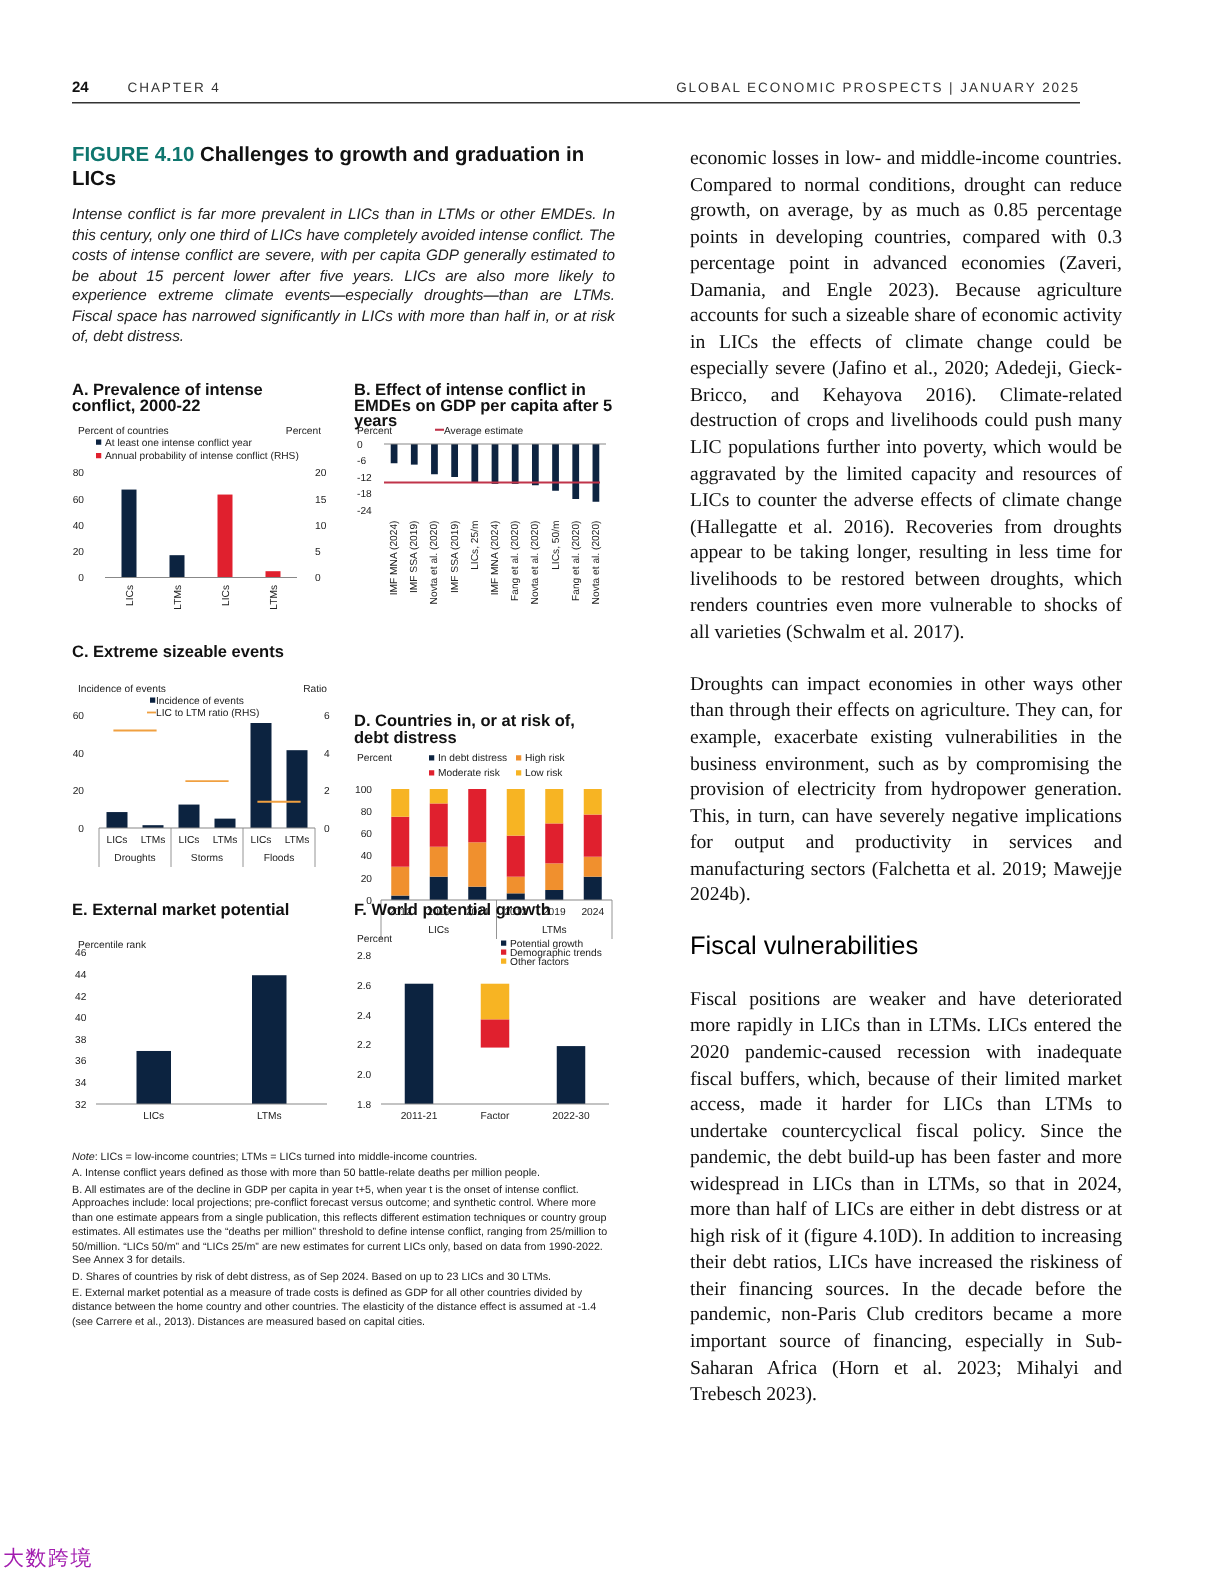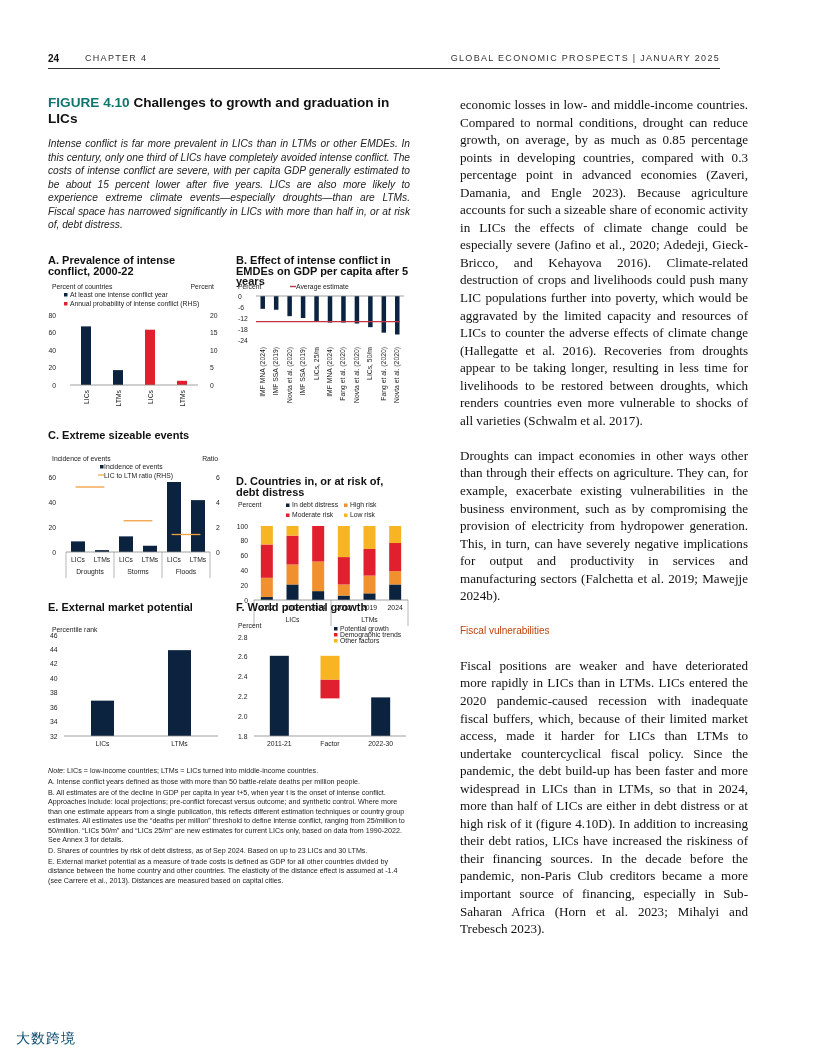--- a/index.html
+++ b/index.html
@@ -20,23 +20,23 @@
   .panel-title { position: absolute; left: 0; top: 0; font-size: 11px; font-weight: bold; line-height: 10.5px; color: #111; }
   .panel svg { position: absolute; left: 0; top: 0; overflow: visible; }
   .panel svg text { font-family: "Liberation Sans", sans-serif; font-size: 6.8px; fill: #222; }
 
   .notes { position: absolute; left: 48px; top: 767px; width: 362px; font-size: 7.15px; line-height: 9.4px; color: #222; }
   .notes p { margin-bottom: 1.6px; }
   .notes .ital { font-style: italic; }
 
   .body-col { position: absolute; left: 432px; top: 96px; width: 288px; font-family: "Liberation Serif", serif; font-size: 13.1px; line-height: 17.55px; color: #111; text-align: justify; margin-left: 28px; }
   .body-col p { margin-bottom: 17.5px; }
-  .section-head { font-family: "Liberation Sans", sans-serif; font-size: 10px; color: #c2410c; margin-bottom: 17px; margin-top: 1px; }
-
-  .watermark { position: absolute; left: 16px; top: 1030px; font-size: 14px; color: #0c4a6e; letter-spacing: 1px; }
+  .section-head { font-family: "Liberation Sans", sans-serif; font-size: 17px; color: #000000; margin-bottom: 17px; margin-top: 1px; }
+
+  .watermark { position: absolute; left: 2px; top: 1030px; font-size: 14px; color: #a21caf; letter-spacing: 1px; }
 </style>
 </head>
 <body>
 
 <div class="running-head">
   <span class="page-num">24</span>
   <span class="chapter">CHAPTER 4</span>
   <span class="journal">GLOBAL ECONOMIC PROSPECTS | JANUARY 2025</span>
 </div>
 

